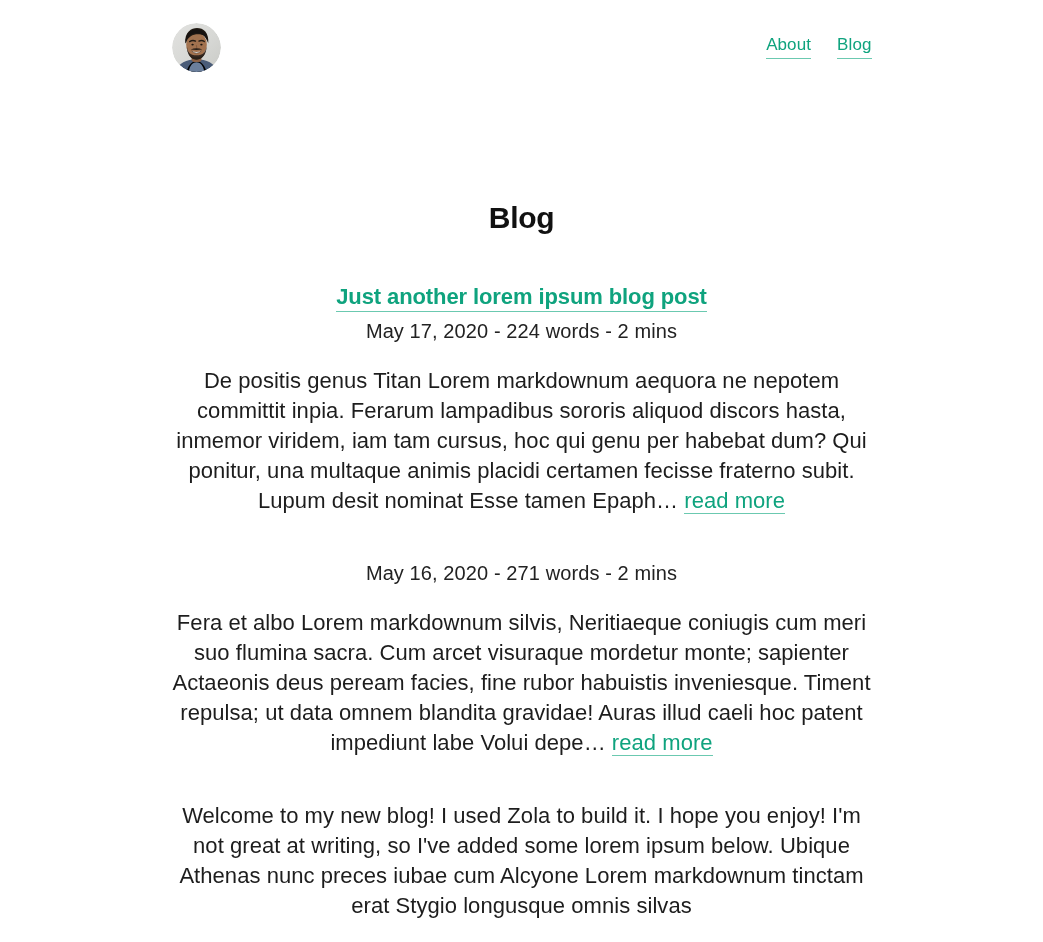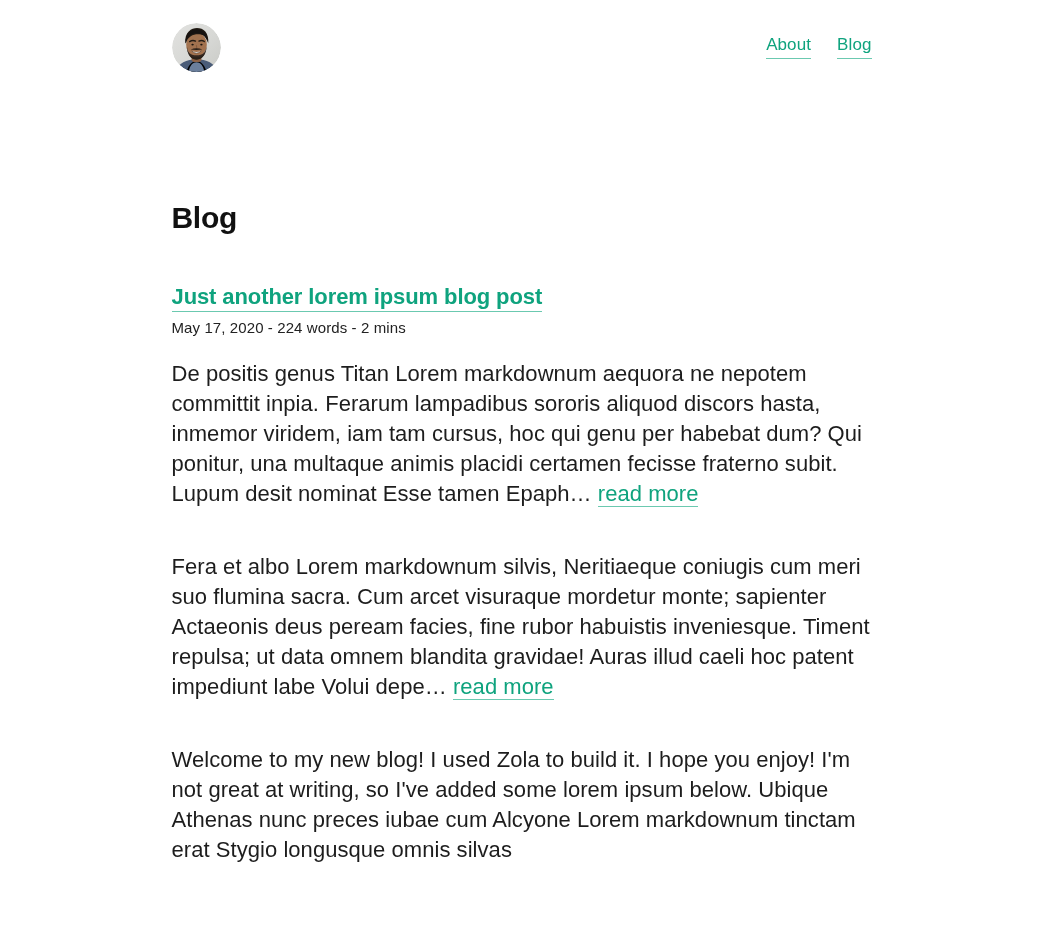--- a/index.html
+++ b/index.html
@@ -15,20 +15,21 @@
     overflow: hidden;
     font-family: "Liberation Sans", sans-serif;
     color: #1a1a1a;
     -webkit-font-smoothing: antialiased;
   }
 
   .page {
     width: 1043px;
     min-height: 942px;
     position: relative;
+    text-align: center;
   }
 
   
   .site-header {
     width: 700px;
     margin: 0 auto;
     padding-top: 22px;
     display: flex;
     align-items: center;
     justify-content: space-between;
@@ -95,21 +96,21 @@
     letter-spacing: -0.1px;
   }
   .post-title a {
     color: #0fa37e;
     text-decoration: none;
     border-bottom: 1.5px solid #6bc9b0;
     padding-bottom: 2px;
   }
 
   .post-meta {
-    font-size: 15px;
+    font-size: 20px;
     color: #222222;
     margin: 0 0 21px 0;
     line-height: 1.4;
     letter-spacing: 0.1px;
   }
 
   .post-summary {
     font-size: 22px;
     line-height: 30px;
     color: #1d1d1d;
@@ -188,20 +189,21 @@
 
     <article class="post">
       <h2 class="post-title">
         <a href="#">Just another lorem ipsum blog post</a>
       </h2>
       <div class="post-meta">May 17, 2020 - 224 words - 2 mins</div>
       <p class="post-summary"><span>De positis genus Titan Lorem markdownum aequora ne nepotem committit inpia. Ferarum lampadibus sororis aliquod discors hasta, inmemor viridem, iam tam cursus, hoc qui genu per habebat dum? Qui ponitur, una multaque animis placidi certamen fecisse fraterno subit. Lupum desit nominat Esse tamen Epaph… </span><a class="read-more" href="#">read more</a></p>
     </article>
 
     <article class="post">
+      <div class="post-meta">May 16, 2020 - 271 words - 2 mins</div>
       <p class="post-summary"><span>Fera et albo Lorem markdownum silvis, Neritiaeque coniugis cum meri suo flumina sacra. Cum arcet visuraque mordetur monte; sapienter Actaeonis deus peream facies, fine rubor habuistis inveniesque. Timent repulsa; ut data omnem blandita gravidae! Auras illud caeli hoc patent impediunt labe Volui depe… </span><a class="read-more" href="#">read more</a></p>
     </article>
 
     <article class="post">
       <p class="post-summary"><span>Welcome to my new blog! I used Zola to build it. I hope you enjoy! I'm not great at writing, so I've added some lorem ipsum below. Ubique Athenas nunc preces iubae cum Alcyone Lorem markdownum tinctam erat Stygio longusque omnis silvas</span></p>
     </article>
 
   </main>
 
 </div>

